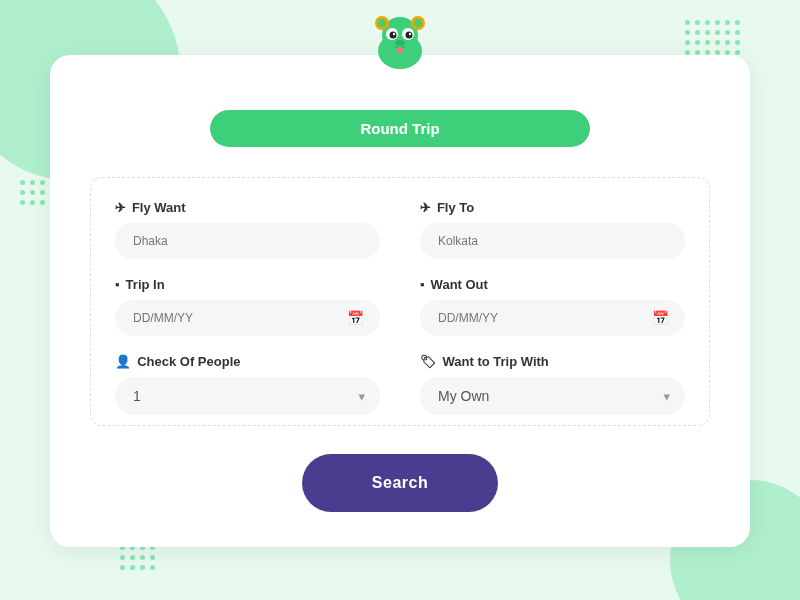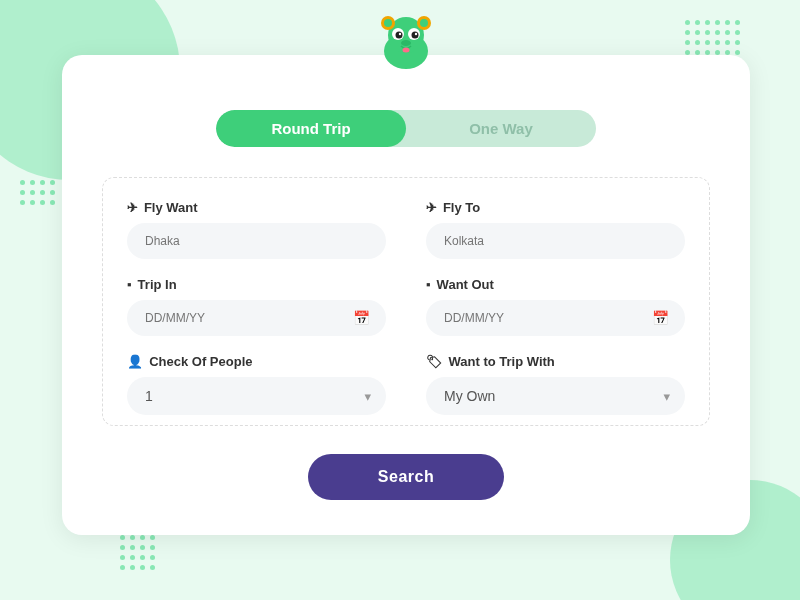--- a/index.html
+++ b/index.html
@@ -71,21 +71,20 @@
     .card-wrapper {
       position: absolute;
       top: 55px;
       left: 50px;
       right: 50px;
       bottom: 55px;
       z-index: 1;
       display: flex;
       flex-direction: column;
       align-items: center;
-      margin-left: 12px;
     }
 
     .card {
       background: white;
       border-radius: 20px;
       width: 100%;
       padding: 20px 40px 35px;
       position: relative;
       box-shadow: 0 4px 24px rgba(0,0,0,0.08);
     }
@@ -210,21 +209,21 @@
       display: flex;
       justify-content: center;
       margin-top: 28px;
     }
 
     .search-btn {
       background: #4a3d8f;
       color: white;
       border: none;
       border-radius: 30px;
-      padding: 14px 70px;
+      padding: 20px 70px;
       font-size: 16px;
       font-weight: 600;
       cursor: pointer;
       letter-spacing: 0.5px;
     }
 
     
     .form-area {
       border: 1.5px dashed #ddd;
       border-radius: 12px;
@@ -340,21 +339,20 @@
 
         <ellipse cx="35" cy="30" rx="5" ry="3" fill="#2ab866"></ellipse>
         <path d="M30 33 Q35 38 40 33" stroke="#2ab866" stroke-width="1.5" fill="none"></path>
 
         <ellipse cx="35" cy="37" rx="3.5" ry="2.5" fill="#ff6b8a"></ellipse>
       </svg>
     </div>
 
     <div class="trip-toggle">
       <button class="trip-tab active">Round Trip</button>
-      <button class="trip-tab inactive">One Way</button>
     </div>
 
     <div class="form-area">
       <div class="form-grid">
 
         <div class="form-group">
           <label class="form-label">
             <span class="label-icon">✈</span>
             <span>Fly Want</span>
           </label>

